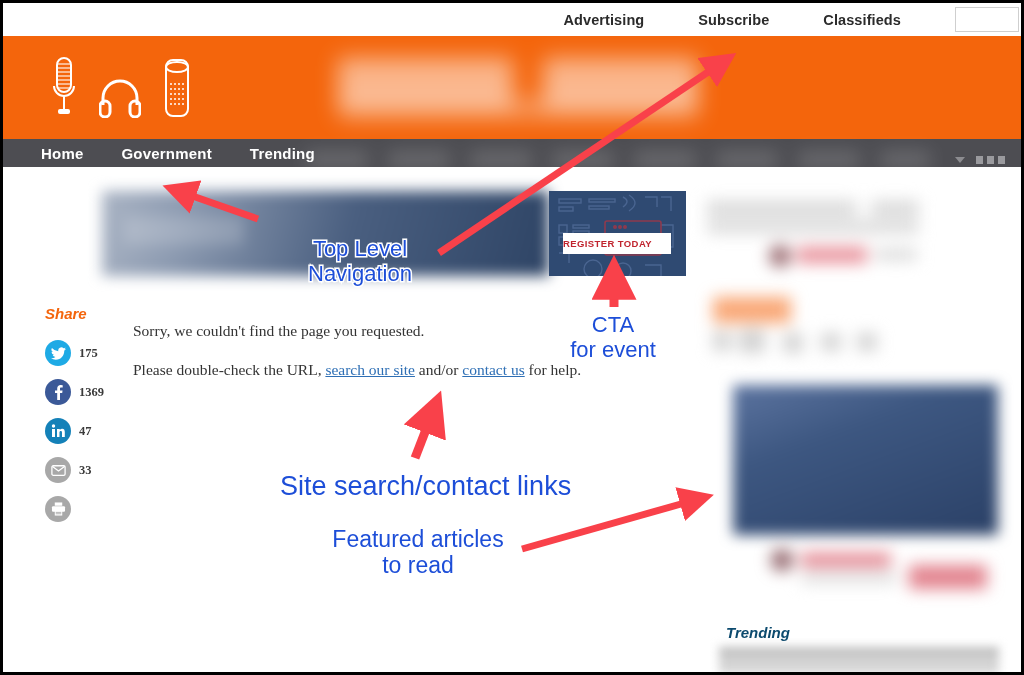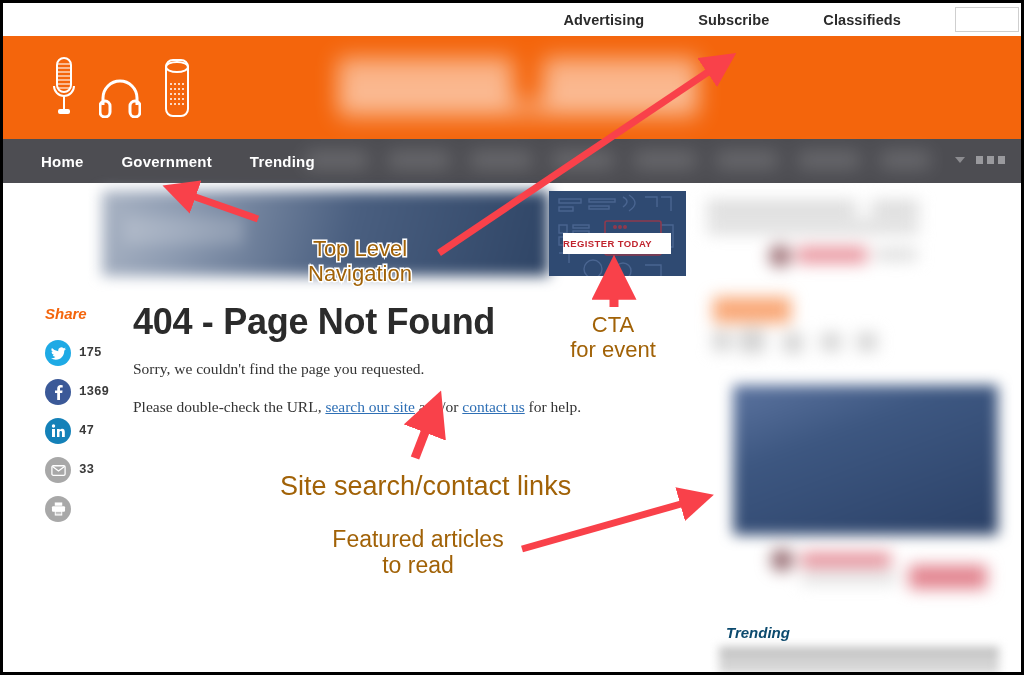--- a/index.html
+++ b/index.html
@@ -69,21 +69,21 @@
   }
   .mast-blur .bl {
     position: absolute;
     border-radius: 4px;
     background: rgba(255,255,255,0.55);
   }
 
   
   .navbar {
     position: absolute; left: 0; top: 136px;
-    width: 1018px; height: 44px;
+    width: 1018px; height: 28px;
     background: #4d4d52;
     display: flex; align-items: center;
   }
   .nav-item {
     font-family: "Liberation Sans Narrow", "Liberation Sans", sans-serif;
     font-size: 15px; font-weight: 700; color: #ffffff;
     margin-left: 38px; white-space: nowrap; cursor: pointer;
     letter-spacing: 0.2px;
   }
   .nav-blur {
@@ -157,21 +157,21 @@
     display: flex; align-items: center; gap: 8px; margin-bottom: 13px;
     cursor: pointer;
   }
   .share-ic {
     width: 26px; height: 26px; border-radius: 50%;
     display:flex; align-items:center; justify-content:center;
     flex: 0 0 26px;
   }
   .share-ic svg { display:block; }
   .share-count {
-    font-family: Liberation Mono, monospace;
+    font-family: Liberation Serif, serif;
     font-size: 12.5px; font-weight: 700; color: #3a3a3a;
   }
 
   
   .main-col { position: absolute; left: 130px; top: 300px; width: 520px; }
   .err-title {
     font-family: "Liberation Sans Narrow", "Liberation Sans", sans-serif;
     font-size: 36px; font-weight: 700; color: #2b2b2b;
     letter-spacing: -0.3px; line-height: 1.05;
   }
@@ -225,21 +225,21 @@
     position: absolute; left: 716px; top: 644px;
     width: 280px; height: 26px;
     background: linear-gradient(180deg,#b9b9b9 0%,#d8d8d8 60%,#cfcfcf 100%);
     filter: blur(5px);
   }
 
   
   #annot { position:absolute; left:0; top:0; width:1018px; height:669px; pointer-events:none; }
   .an-text {
     position: absolute;
-    color: #a16207;
+    color: #1d4ed8;
     font-family: "Liberation Sans", sans-serif;
     line-height: 1.12;
     white-space: pre;
   }
   .an-outline {
     -webkit-text-stroke: 3px #ffffff;
     paint-order: stroke fill;
   }
 </style>
 </head>
@@ -437,21 +437,20 @@
                 <rect x="5" y="10.6" width="6" height="0.9"></rect>
                 <rect x="5" y="12.2" width="6" height="0.9"></rect>
               </g>
             </svg>
       </span>
       <span class="share-count"></span>
     </div>
   </div>
 
   <div class="main-col">
-    <h1 class="err-title">404 - Page Not Found</h1>
     <p class="err-p">Sorry, we couldn't find the page you requested.</p>
     <p class="err-p"><span>Please double-check the URL, </span><a>search our site</a><span> and/or </span><a>contact us</a><span> for help.</span></p>
   </div>
 
   <div class="sb-card1">
     <div class="l" style="left:4px;  top:6px;  width:150px; height:15px;"></div>
     <div class="l" style="left:168px;top:6px;  width:48px;  height:15px;"></div>
     <div class="l" style="left:4px;  top:26px; width:212px; height:12px;"></div>
     <div class="dot" style="left:66px; top:50px; width:22px;  height:22px;"></div>
     <div class="red" style="left:94px; top:52px; width:70px;  height:16px;"></div>

